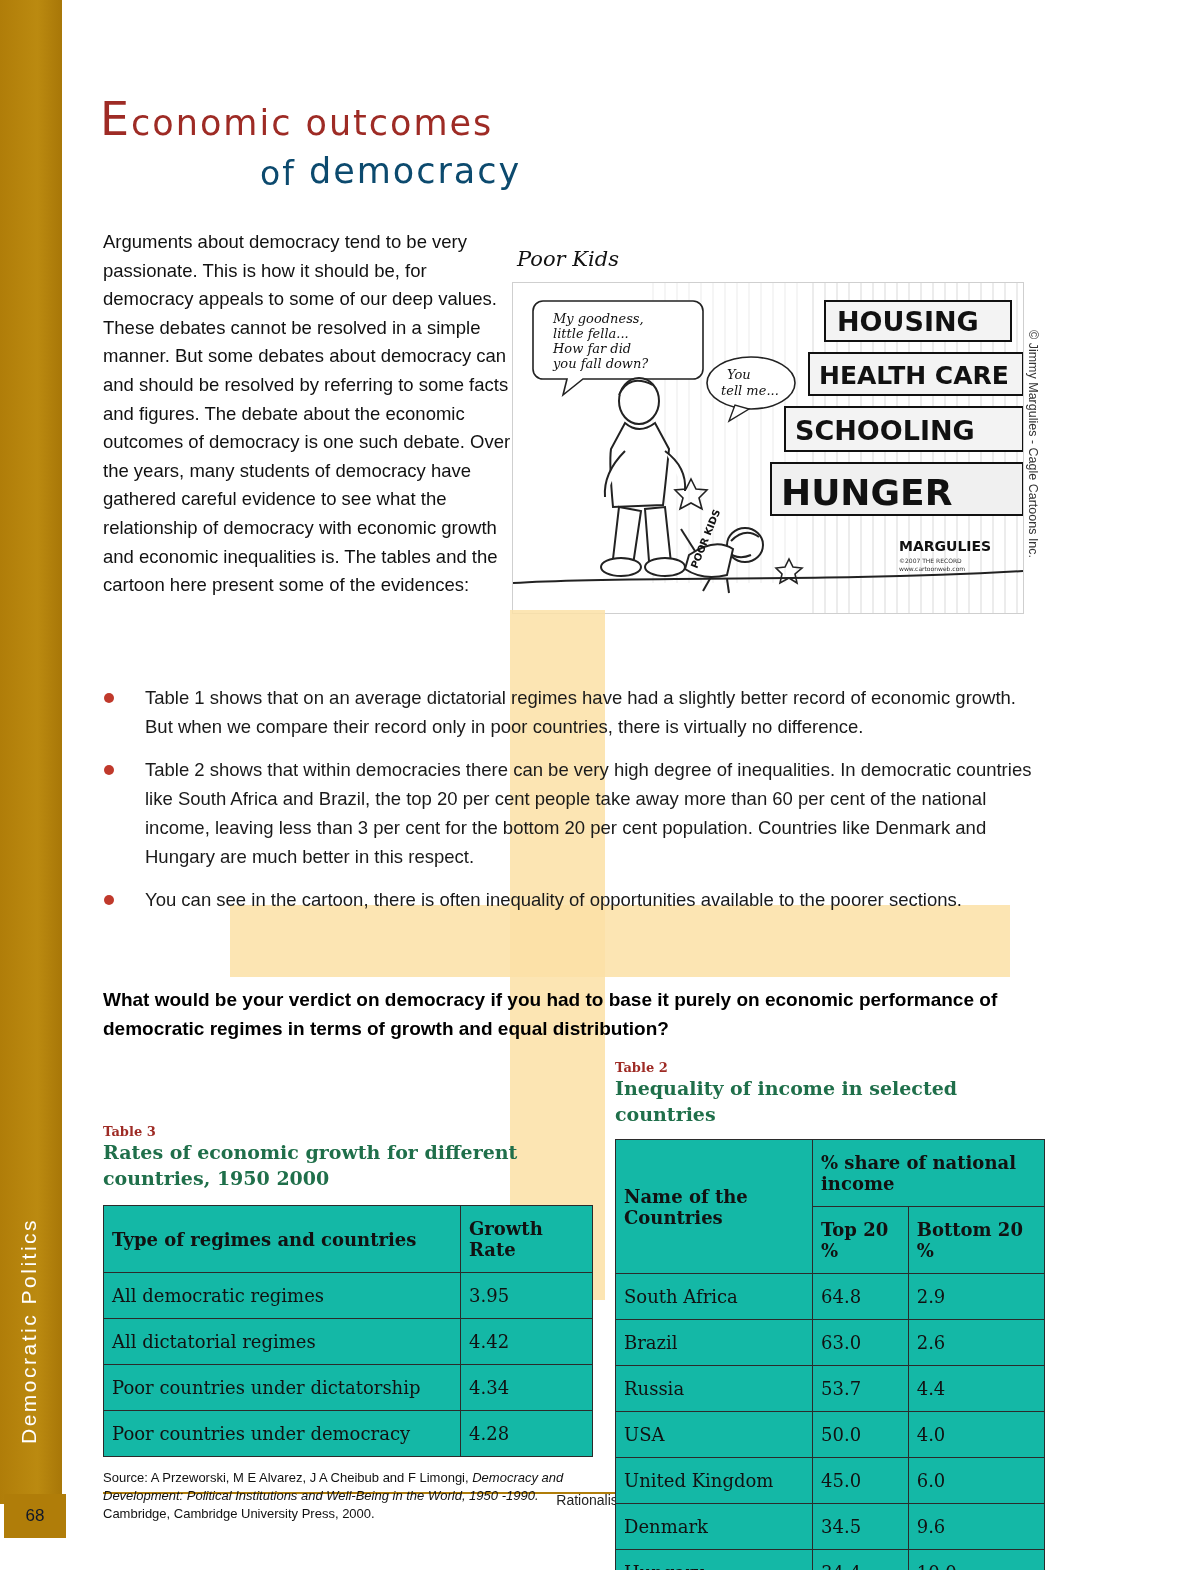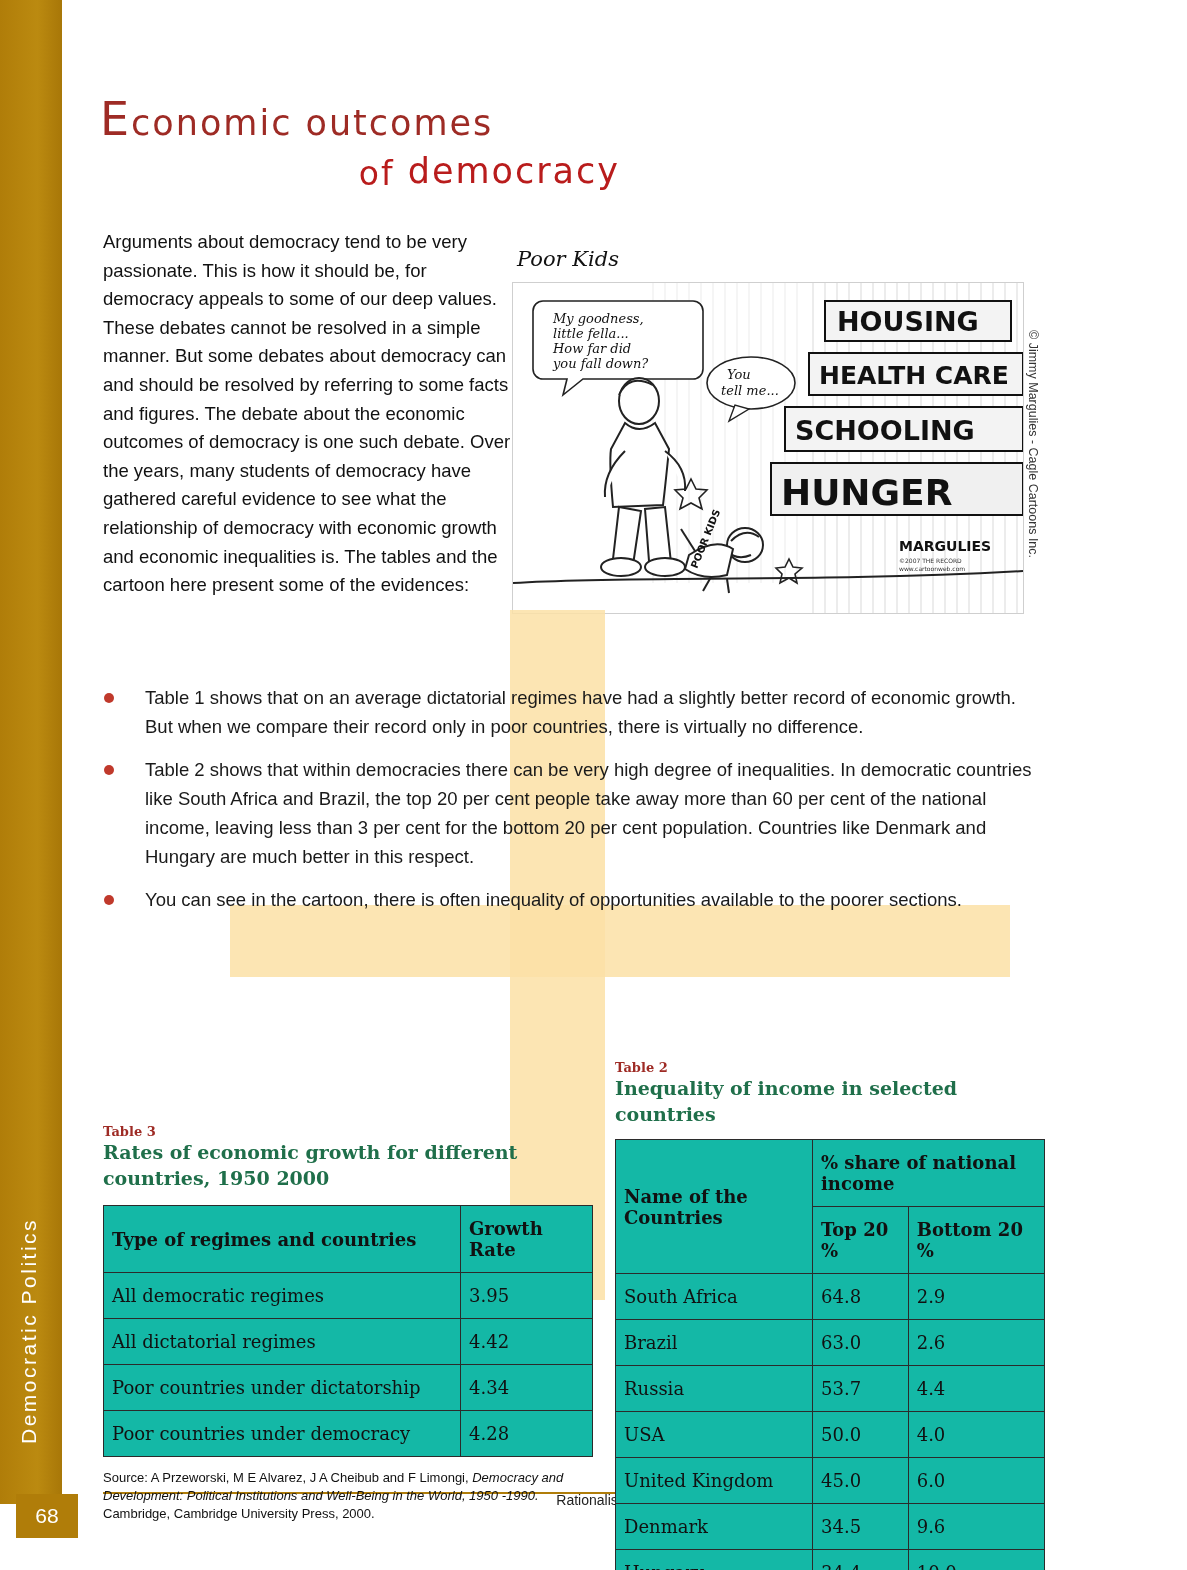--- a/index.html
+++ b/index.html
@@ -43,27 +43,27 @@
     transform-origin: left bottom;
     transform: rotate(-90deg) translate(0, 10px);
     white-space: nowrap;
     font-family: "Liberation Sans", sans-serif;
     font-size: 21px;
     letter-spacing: 2.5px;
     color: #ffffff;
   }
   .page-number-box {
     position: absolute;
-    left: 16px;
+    left: 4px;
     top: 1494px;
     width: 62px;
     height: 44px;
     background: #b07d09;
-    color: #ffffff;
-    font-size: 21px;
+    color: #0f172a;
+    font-size: 17px;
     display: flex;
     align-items: center;
     justify-content: center;
   }
   .content {
     position: absolute;
     left: 100px;
     top: 0;
     width: 1045px;
     height: 1570px;
@@ -84,22 +84,21 @@
     color: #9e2b25;
   }
   .title-line1 .cap {
     font-size: 46px;
   }
   .title-line2 {
     margin-top: 12px;
     margin-left: 160px;
     font-size: 35px;
     letter-spacing: 2px;
-    color: #b91c1c;
-    text-align: right;
+    color: #0c4a6e;
   }
   .title-line2 .cap {
     font-size: 33px;
     vertical-align: -2px;
   }
   
   .intro-col {
     position: absolute;
     left: 3px;
     top: 228px;
@@ -409,20 +408,21 @@
       <div class="bullet-row">
         <span class="bullet-dot"></span>
         <span>Table 2 shows that within democracies there can be very high degree of inequalities. In democratic countries like South Africa and Brazil, the top 20 per cent people take away more than 60 per cent of the national income, leaving less than 3 per cent for the bottom 20 per cent population. Countries like Denmark and Hungary are much better in this respect.</span>
       </div>
       <div class="bullet-row">
         <span class="bullet-dot"></span>
         <span>You can see in the cartoon, there is often inequality of opportunities available to the poorer sections.</span>
       </div>
     </div>
 
+    <div class="verdict">What would be your verdict on democracy if you had to base it purely on economic performance of democratic regimes in terms of growth and equal distribution?</div>
 
     <div class="table1-wrap">
       <div class="tbl-label">Table 3</div>
       <div class="tbl-sub">Rates of economic growth for different countries, 1950  2000</div>
       <table class="doc" id="table1">
         <thead>
           <tr>
             <td>Type of regimes and countries</td>
             <td>Growth Rate</td>
           </tr>

